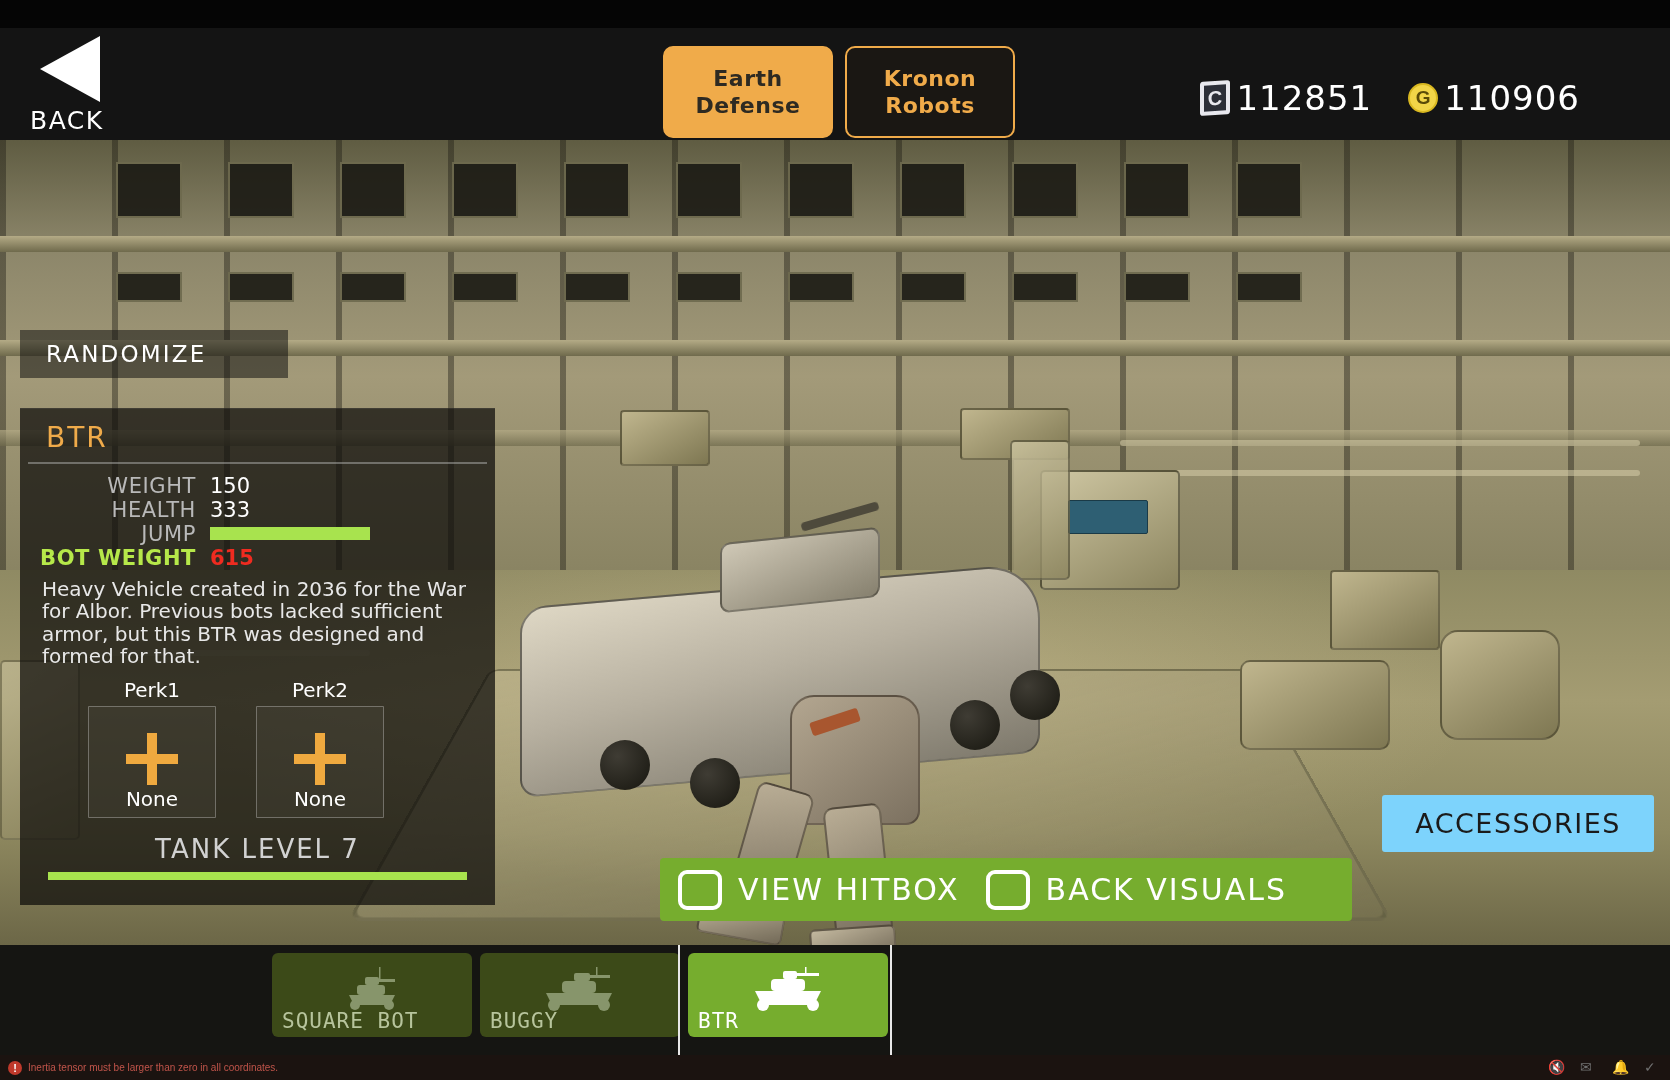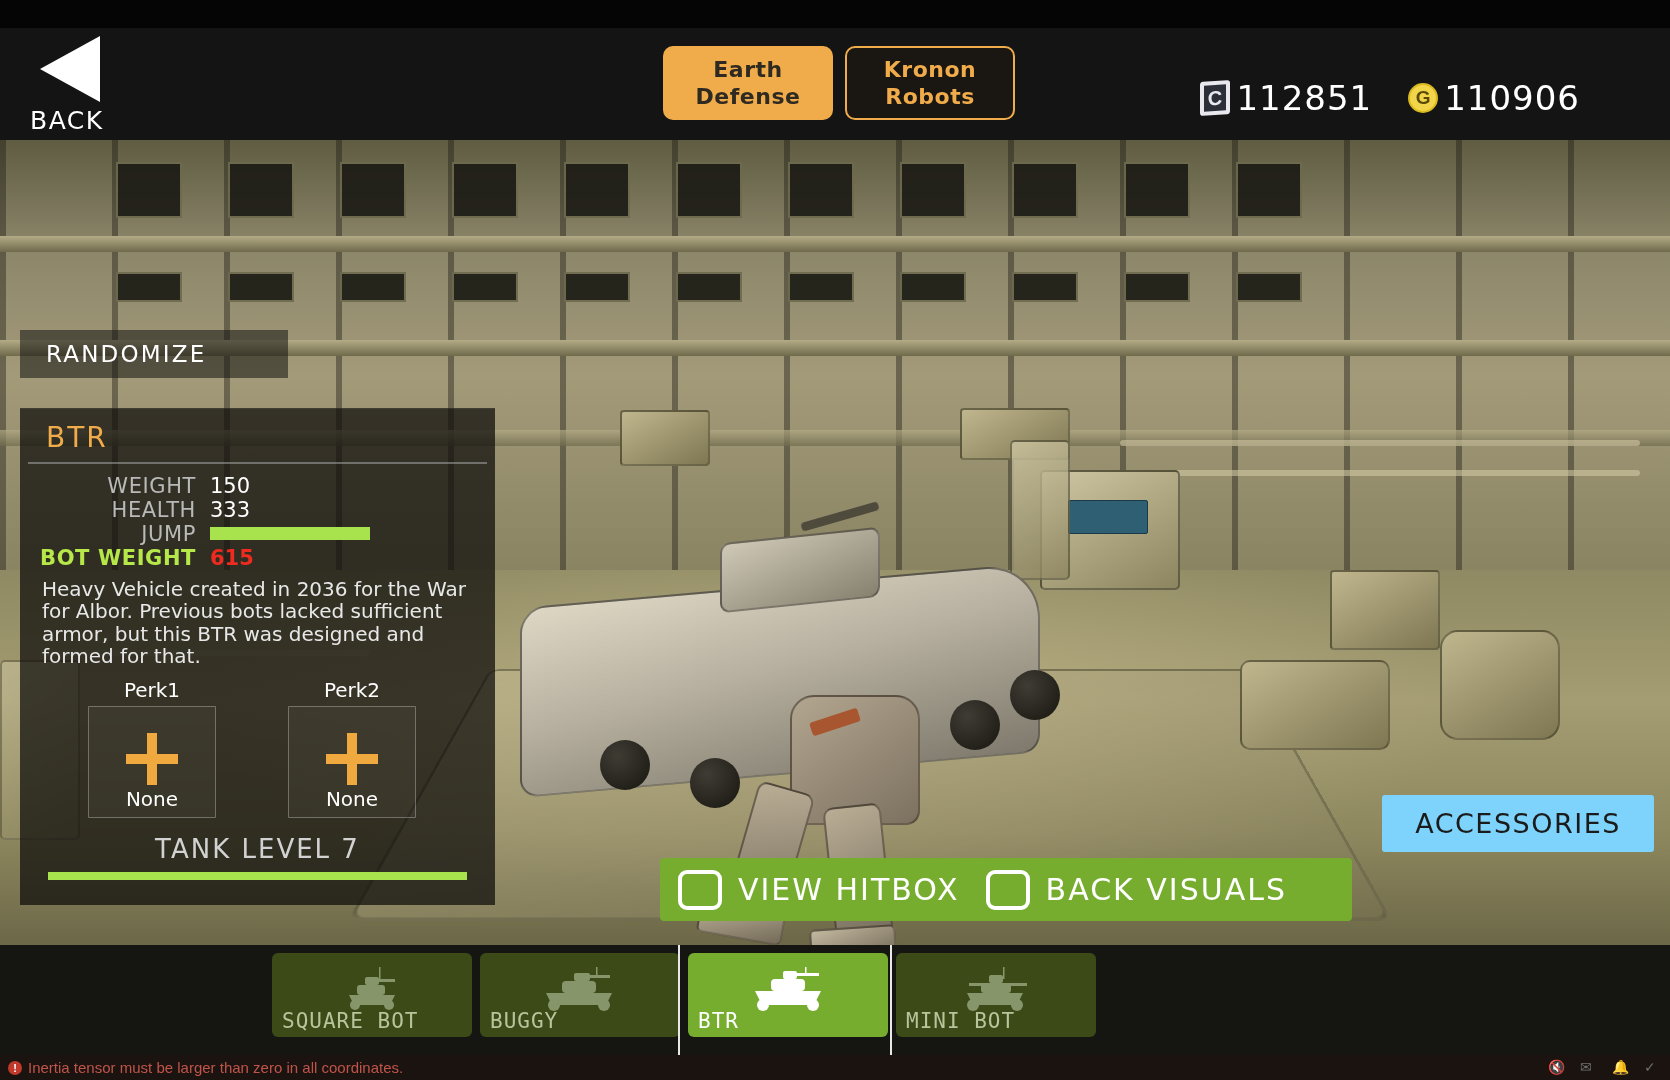--- a/index.html
+++ b/index.html
@@ -31,21 +31,21 @@
     border-right: 60px solid #ffffff;
     margin-left: 10px;
   }
   .back-label {
     color: #ffffff; font-size: 25px; letter-spacing: 1.5px;
     font-weight: 400; margin-top: 4px; font-family: "DejaVu Sans", sans-serif;
   }
 
   .tabs { position: absolute; left: 663px; top: 46px; display: flex; gap: 12px; }
   .tab {
-    width: 170px; height: 74px; border-radius: 10px;
+    width: 170px; height: 92px; border-radius: 10px;
     display: flex; align-items: center; justify-content: center;
     text-align: center; font-size: 22px; font-weight: bold;
     line-height: 1.25; letter-spacing: 0.5px; cursor: pointer;
     font-family: "DejaVu Sans", sans-serif;
   }
   .tab.active { background: #f0ab4a; color: #2e2a22; border: 2px solid #f0ab4a; }
   .tab.inactive { background: #1a1713; color: #f0ab4a; border: 2px solid #f0ab4a; }
 
   .currencies {
     position: absolute; right: 90px; top: 78px;
@@ -206,21 +206,21 @@
   .stat-num { font-size: 21px; color: #ffffff; font-family: "DejaVu Sans", sans-serif; }
   .stat-num.danger { color: #ef2b20; font-weight: bold; }
   .bar-track { width: 160px; height: 13px; background: rgba(255,255,255,0.08); }
   .bar-fill { height: 13px; background: #a8e34e; }
 
   .desc {
     color: #e8e8e8; font-size: 20px; line-height: 1.12;
     padding: 8px 22px 0 22px; font-family: "DejaVu Sans", sans-serif;
   }
 
-  .perks { display: flex; gap: 72px; padding: 10px 12px 0 68px; }
+  .perks { display: flex; gap: 40px; padding: 10px 12px 0 68px; }
   .perk { width: 128px; }
   .perk-title {
     color: #ffffff; font-size: 20px; text-align: center; margin-bottom: 4px;
     font-family: "DejaVu Sans", sans-serif;
   }
   .perk-slot {
     width: 128px; height: 112px;
     border: 1px solid rgba(220,220,220,0.35); border-radius: 1px;
     background: rgba(255,255,255,0.035);
     display: flex; flex-direction: column; align-items: center;
@@ -303,21 +303,21 @@
   .statusbar {
     position: absolute; left: 0; top: 1055px; width: 1670px; height: 25px;
     background: #1b1310;
     display: flex; align-items: center; padding-left: 8px; gap: 6px;
   }
   .err-icon {
     width: 14px; height: 14px; border-radius: 50%; background: #c0392b;
     color: #fff; font-size: 11px; font-weight: bold; line-height: 14px;
     text-align: center; flex: none;
   }
-  .err-text { color: #c0544a; font-size: 15px; font-family: "Liberation Sans", sans-serif; }
+  .err-text { color: #c0544a; font-size: 10px; font-family: "Liberation Sans", sans-serif; }
   .status-icons {
     position: absolute; right: 10px; top: 4px; display: flex; gap: 16px;
   }
   .sicon { width: 16px; height: 16px; color: #6f6f6f; font-size: 14px; line-height: 16px; }
 </style>
 </head>
 <body>
 
 <div id="app">
 
@@ -539,36 +539,20 @@
             <rect x="36" y="4" width="14" height="8" rx="2"></rect>
                 <rect x="48" y="6" width="24" height="3"></rect>
             <circle cx="16" cy="38" r="6"></circle>
                 <circle cx="66" cy="38" r="6"></circle>
             <rect x="58" y="0" width="1.5" height="8"></rect>
               </g>
             </svg>
         </span>
         <span class="veh-name">BTR</span>
       </div>
-      <div class="veh">
-        <span class="veh-glyph">
-          <svg width="86" height="44" viewBox="0 0 86 44">
-              <g fill="#b9c7a2">
-            <path d="M14 26h56l-6 12H20z"></path>
-                <rect x="28" y="16" width="30" height="10" rx="3"></rect>
-            <rect x="36" y="8" width="14" height="8" rx="2"></rect>
-                <rect x="16" y="16" width="58" height="3"></rect>
-            <circle cx="20" cy="38" r="6"></circle>
-                <circle cx="64" cy="38" r="6"></circle>
-            <rect x="50" y="0" width="1.5" height="12"></rect>
-              </g>
-            </svg>
-        </span>
-        <span class="veh-name">MINI BOT</span>
-      </div>
     </div>
   </div>
   <div class="sep" style="left:678px;"></div>
   <div class="sep" style="left:890px;"></div>
 
   <div class="statusbar">
     <div class="err-icon">!</div>
     <div class="err-text">Inertia tensor must be larger than zero in all coordinates.</div>
     <div class="status-icons">
       <div class="sicon">🔇</div>

